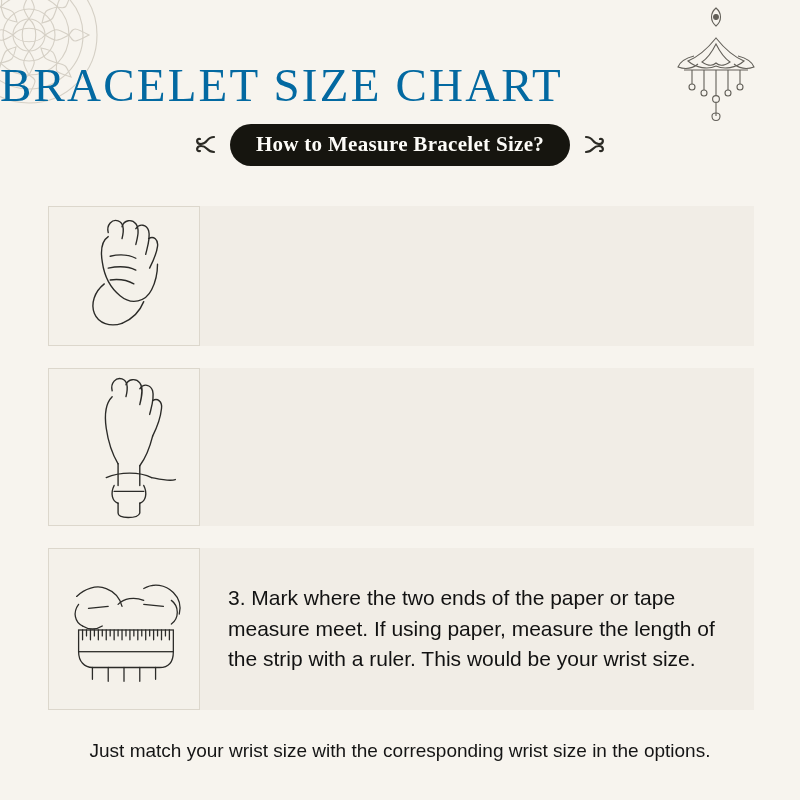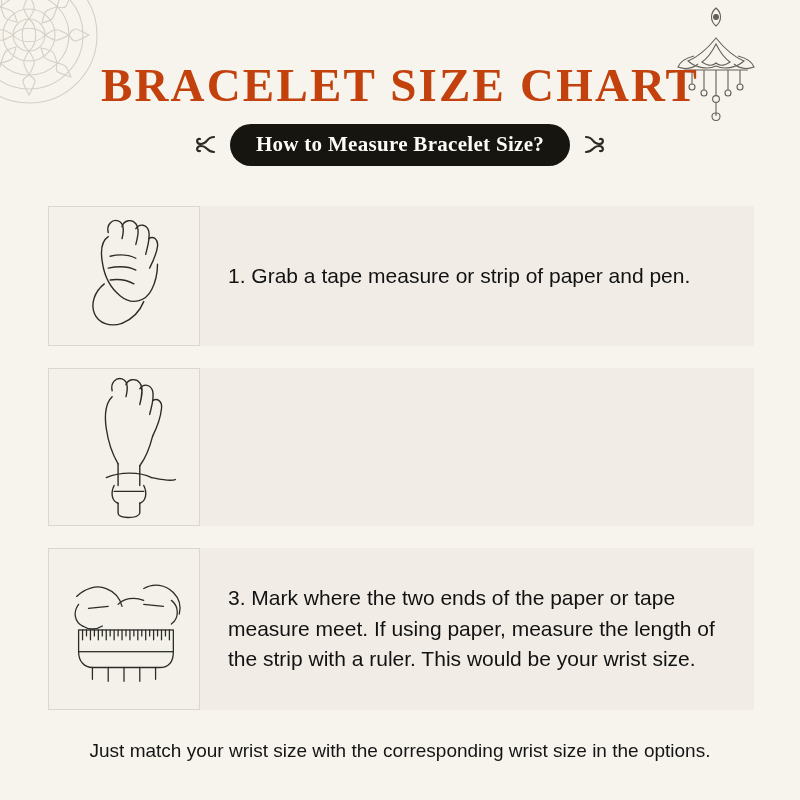--- a/index.html
+++ b/index.html
@@ -36,26 +36,26 @@
     height: 132px;
     opacity: 0.78;
   }
 
   
   .title {
     position: absolute;
     top: 58px;
     left: 0;
     width: 800px;
-    text-align: center;
+    text-align: left;
     font-family: "Liberation Serif", serif;
     font-size: 47px;
     letter-spacing: 2.2px;
-    color: #c2410c;
-    font-weight: 700;
+    color: #0369a1;
+    font-weight: 400;
   }
   .subtitle-row {
     position: absolute;
     top: 124px;
     left: 0;
     width: 800px;
     display: flex;
     align-items: center;
     justify-content: center;
     gap: 12px;
@@ -210,23 +210,20 @@
             <path d="M101 32 C106 29 111 33 110 40 C109 48 105 56 102 62"></path>
             <path d="M60 30 C54 34 52 44 54 56 C56 70 62 82 72 90 C84 100 98 96 104 84 C108 76 110 68 110 58"></path>
             <path d="M62 50 C70 48 80 48 88 52"></path>
             <path d="M60 62 C70 60 80 60 88 64"></path>
             <path d="M62 74 C70 73 79 74 86 78"></path>
             <path d="M56 78 C46 86 42 98 46 108 C50 118 62 122 74 118"></path>
             <path d="M74 118 C84 114 92 106 96 96"></path>
           </g>
         </svg>
       </div>
-      <div class="step-text">
-        <span>1. Grab a tape measure or strip of paper and pen.</span>
-      </div>
     </div>
 
     <div class="step" id="step-2">
       <div class="step-img">
         <svg class="hand-svg" viewBox="0 0 152 158">
           <g fill="none" stroke="#2b2b28" stroke-width="1.4" stroke-linecap="round">
             <path d="M64 22 C62 14 68 8 74 10 C80 12 80 20 78 28"></path>
             <path d="M78 16 C80 10 88 9 92 14 C96 19 94 28 92 36"></path>
             <path d="M92 20 C96 14 103 16 105 22 C107 29 104 38 102 46"></path>
             <path d="M105 32 C110 29 115 33 114 40 C113 50 109 60 105 68"></path>

